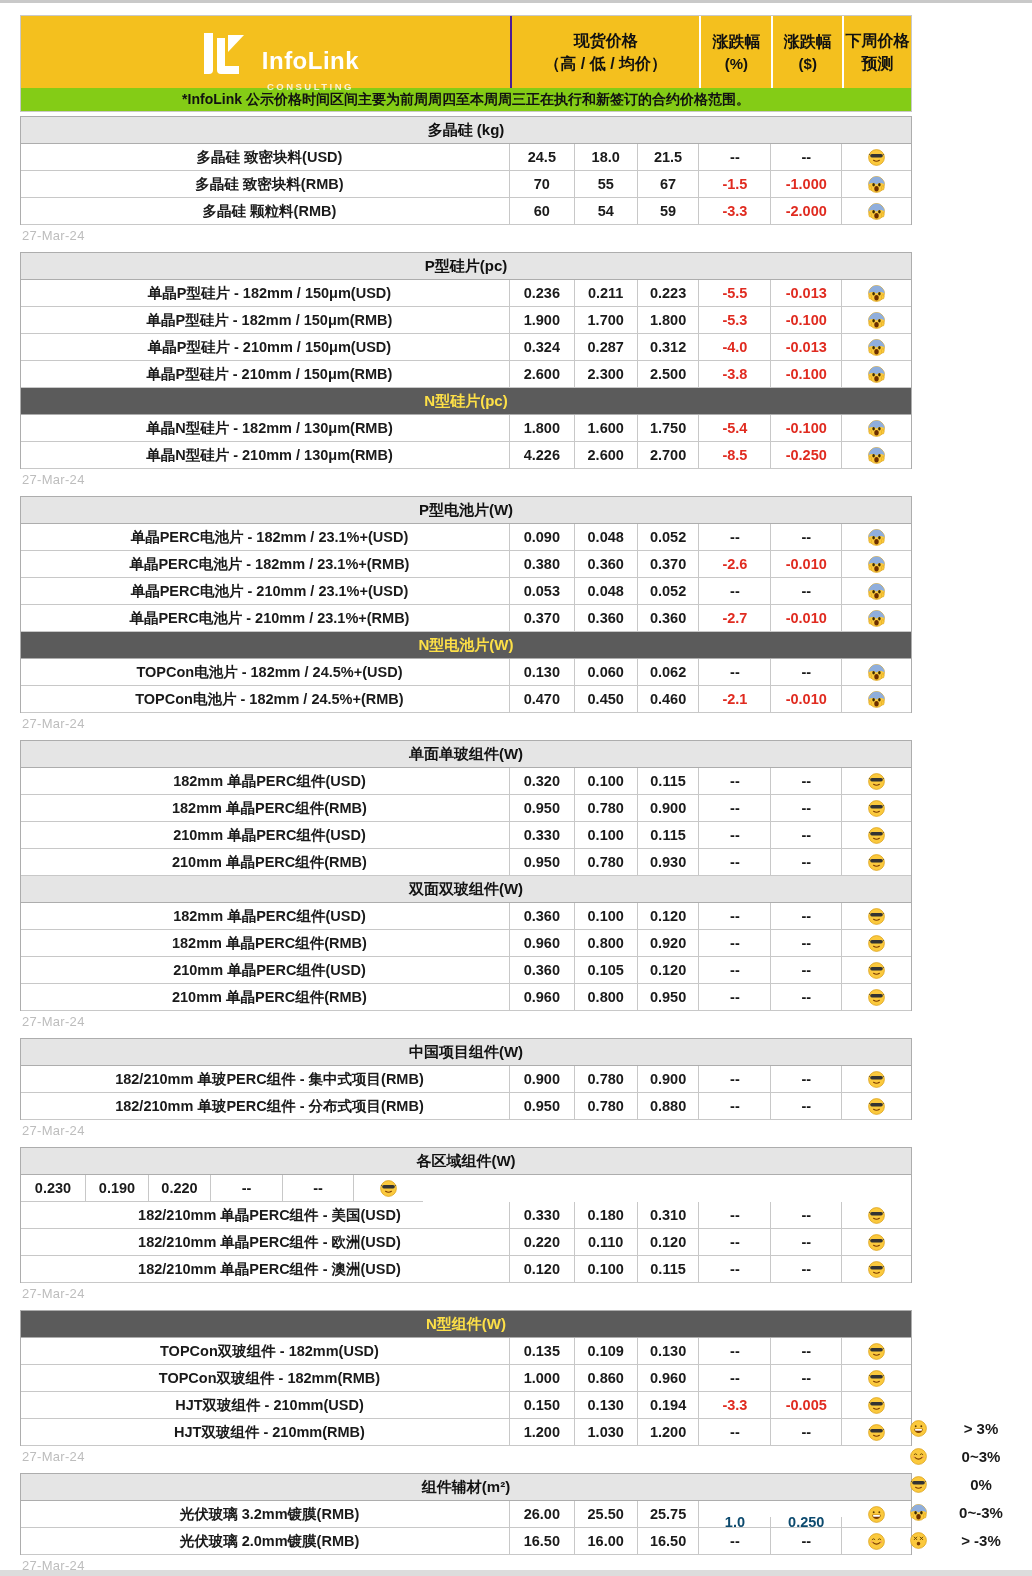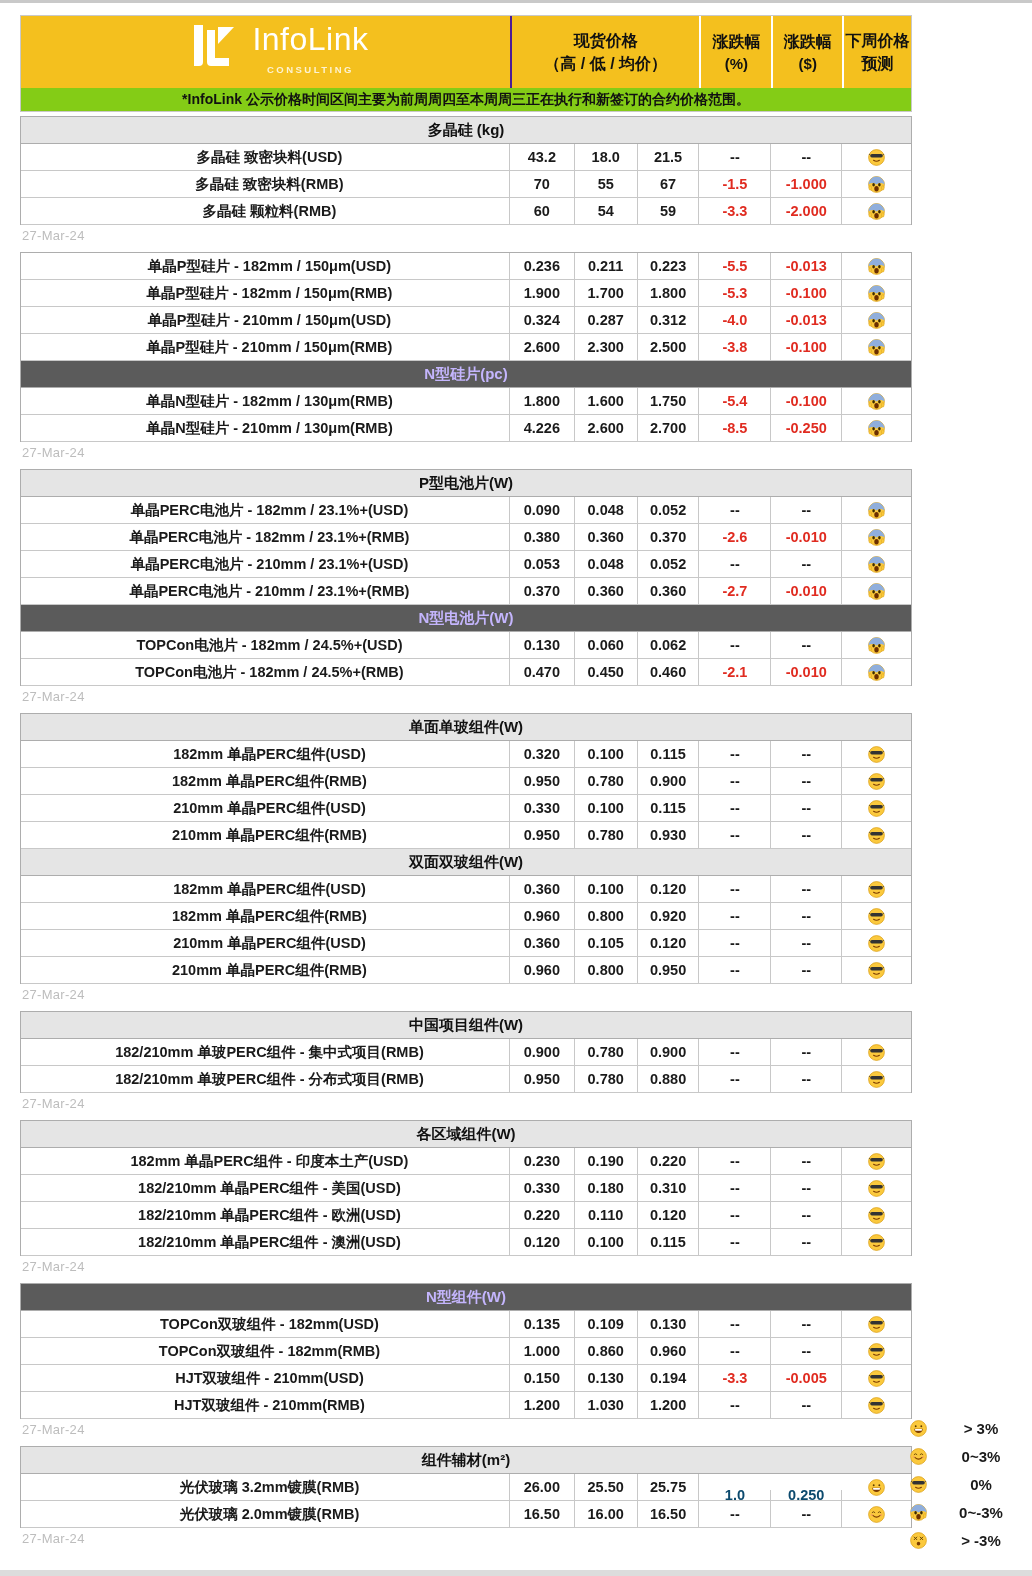--- a/index.html
+++ b/index.html
@@ -32,39 +32,39 @@
     font-weight:700; color:#111; line-height:1.45; font-size:16px; text-align:center;
   }
   .mast-brand { width:490px; align-items:flex-start; justify-content:center; padding-left:28px; flex-direction:row; }
   .mast-spot { width:190px; border-left:2px solid #4c1d95; }
   .mast-pct  { width:72px; border-left:2px solid #fff; }
   .mast-usd  { width:71px; border-left:2px solid #fff; }
   .mast-fc   { width:69px; border-left:2px solid #fff; }
   .mast-pct .l2, .mast-usd .l2 { font-size:15px; }
 
   .brand-wrap { display:flex; align-items:center; gap:10px; }
-  .brand-text .bn { color:#fff; font-size:32px; font-weight:400; letter-spacing:0.5px; }
+  .brand-text .bn { color:#fff; font-size:24px; font-weight:700; letter-spacing:0.5px;margin-top:28px; }
   .brand-text .bs { color:rgba(255,255,255,0.8); font-size:9.5px; font-weight:700; letter-spacing:2.5px; margin-top:1px; }
 
   
   .note-row {
     height:24px; border:1px solid #c9c9c9; border-top:none; background:#84cc16;
     display:flex; align-items:center; justify-content:center;
     font-weight:700; font-size:14px; color:#111;
   }
 
   .blocks { margin-top:4px; }
 
   .tbl { border:1px solid #adadad; border-bottom:none; background:#fff; }
   .sec-h {
     height:27px; display:flex; align-items:center; justify-content:center;
     font-weight:700; font-size:15px; border-bottom:1px solid #adadad;
   }
   .sec-h.light { background:#e5e5e5; color:#111; }
-  .sec-h.dark  { background:#5B5B5B; color:#c4b5fd; }
+  .sec-h.dark  { background:#5B5B5B; color:#fde047; }
 
   .row { display:flex; height:27px; }
   .cell {
     display:flex; align-items:center; justify-content:center;
     font-weight:700; font-size:14.5px; color:#1a1a1a;
     border-right:1px solid #c8c8c8; border-bottom:1px solid #c8c8c8;
     white-space:nowrap; overflow:hidden;
   }
   .row .cell:last-child { border-right:none; }
   .cell.red  { color:#E02B20; }
@@ -124,21 +124,21 @@
     </div>
   </div>
 
   <div class="note-row">*InfoLink 公示价格时间区间主要为前周周四至本周周三正在执行和新签订的合约价格范围。</div>
 
   <div class="blocks">
       <div class="tbl">
         <div class="sec-h light">多晶硅 (kg)</div>
         <div class="row">
           <div class="cell c-label">多晶硅 致密块料(USD)</div>
-          <div class="cell c-high">43.2</div>
+          <div class="cell c-high">24.5</div>
           <div class="cell c-low">18.0</div>
           <div class="cell c-avg">21.5</div>
           <div class="cell c-pct">--</div>
           <div class="cell c-usd">--</div>
           <div class="cell c-emo">
             <span>
               <svg class="emo-svg" width="17" height="17" viewBox="0 0 20 20">
                 <circle cx="10" cy="10" r="9.3" fill="#FBC93D"></circle>
                 <circle cx="10" cy="10" r="9.3" fill="none" stroke="#DAA21C" stroke-width="0.9"></circle>
                 <rect x="2.6" y="6" width="14.8" height="4" rx="2" fill="#333333"></rect>
@@ -188,20 +188,21 @@
                 <ellipse cx="10" cy="15" rx="2.6" ry="3.2" fill="#6b2f00"></ellipse>
                 <ellipse cx="2.6" cy="14" rx="1.6" ry="2.6" fill="#FBC93D" stroke="#DAA21C" stroke-width="0.6"></ellipse>
                 <ellipse cx="17.4" cy="14" rx="1.6" ry="2.6" fill="#FBC93D" stroke="#DAA21C" stroke-width="0.6"></ellipse>
               </svg>
             </span>
           </div>
         </div>
       </div>
       <div class="date">27-Mar-24</div>
       <div class="tbl">
+        <div class="sec-h light">P型硅片(pc)</div>
         <div class="row">
           <div class="cell c-label">单晶P型硅片 - 182mm / 150μm(USD)</div>
           <div class="cell c-high">0.236</div>
           <div class="cell c-low">0.211</div>
           <div class="cell c-avg">0.223</div>
           <div class="cell c-pct red">-5.5</div>
           <div class="cell c-usd red">-0.013</div>
           <div class="cell c-emo">
             <span>
               <svg class="emo-svg" width="17" height="17" viewBox="0 0 20 20">
@@ -662,21 +663,20 @@
                 <path d="M6.6 13.2 Q10 15.6 13.4 13.2" stroke="#7b3b00" stroke-width="1.3" fill="none" stroke-linecap="round"></path>
               </svg>
             </span>
           </div>
         </div>
       </div>
       <div class="date">27-Mar-24</div>
       <div class="tbl">
         <div class="sec-h light">各区域组件(W)</div>
         <div class="row">
-          <div class="cell c-label">182mm 单晶PERC组件 - 印度本土产(USD)</div>
           <div class="cell c-high">0.230</div>
           <div class="cell c-low">0.190</div>
           <div class="cell c-avg">0.220</div>
           <div class="cell c-pct">--</div>
           <div class="cell c-usd">--</div>
           <div class="cell c-emo">
             <span>
               <svg class="emo-svg" width="17" height="17" viewBox="0 0 20 20">
                 <circle cx="10" cy="10" r="9.3" fill="#FBC93D"></circle>
                 <circle cx="10" cy="10" r="9.3" fill="none" stroke="#DAA21C" stroke-width="0.9"></circle>

